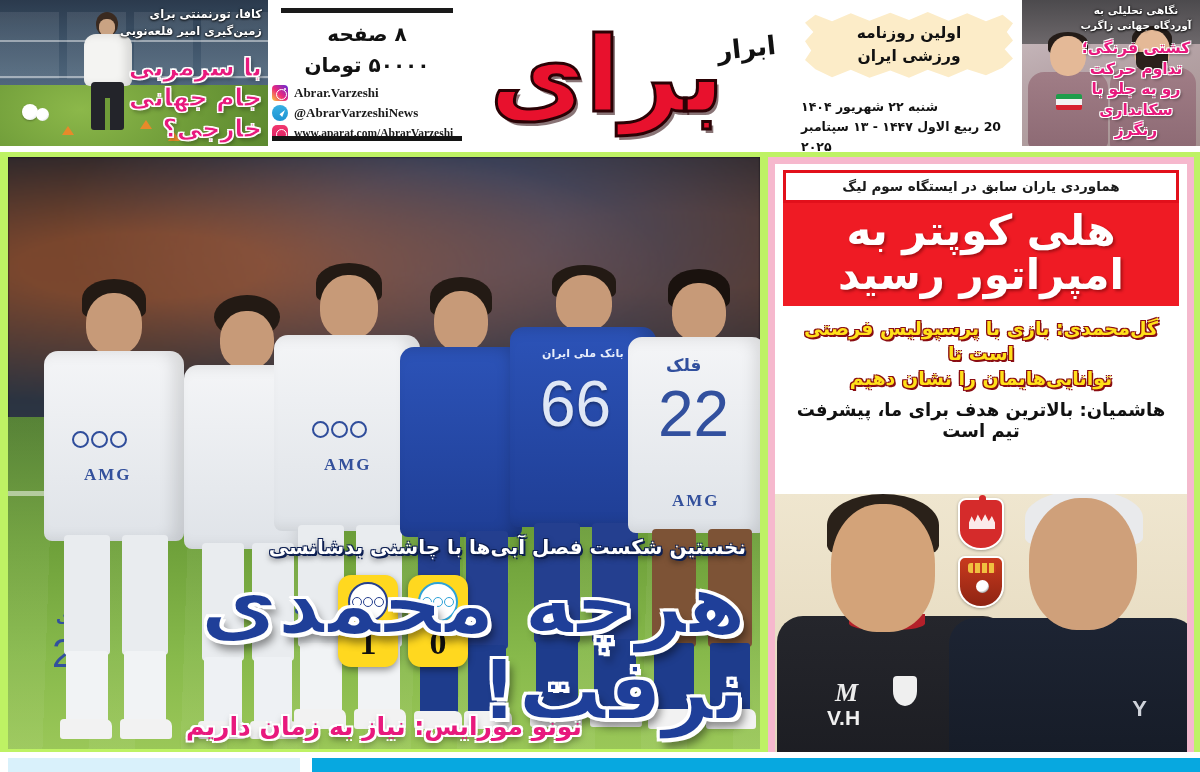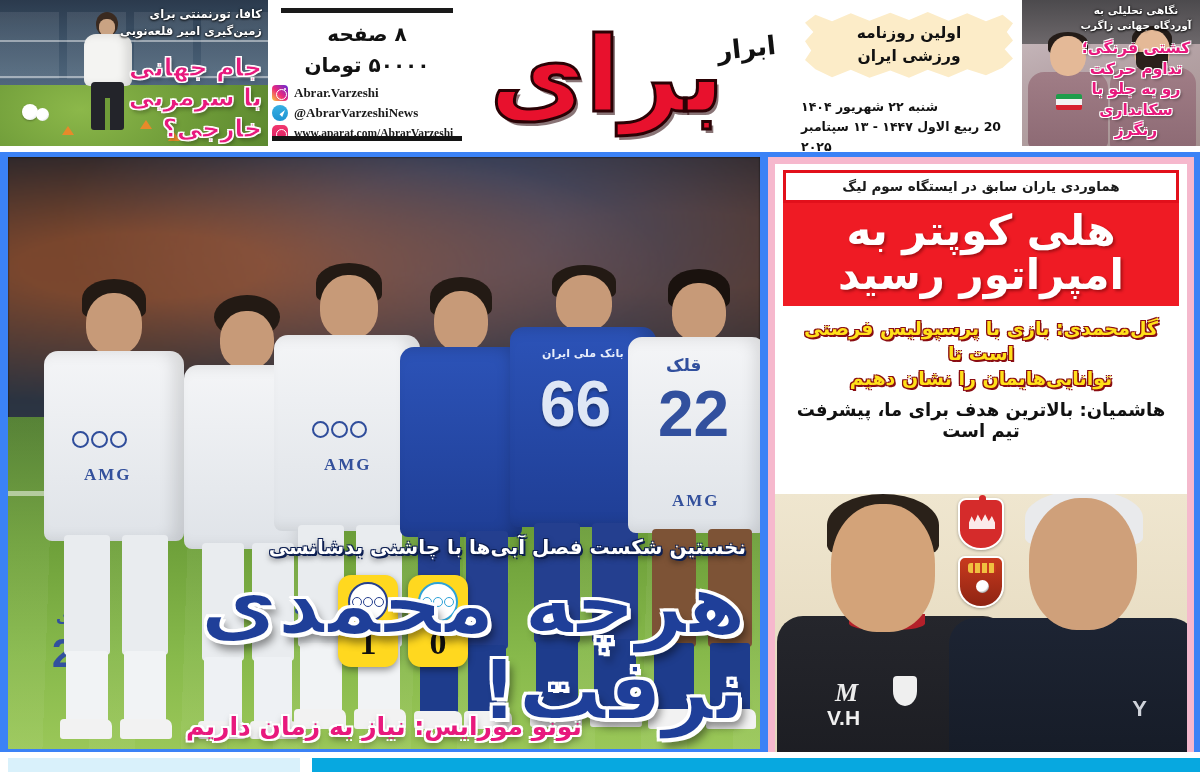--- a/index.html
+++ b/index.html
@@ -3,21 +3,21 @@
 <meta charset="utf-8">
 <title>Abrar Varzeshi</title>
 <style>
   * { margin:0; padding:0; box-sizing:border-box; }
   html, body {
     width:1200px; height:772px;
     background:#ffffff;
     font-family:"DejaVu Sans", sans-serif;
     overflow:hidden;
   }
-  .page { position:relative; width:1200px; height:772px; background:#3b82f6; }
+  .page { position:relative; width:1200px; height:772px; background:#bef264; }
 
   
   .header { position:relative; width:1200px; height:152px; background:#fff; overflow:hidden; }
 
   
   .teaser-left {
     position:absolute; left:0; top:0; width:268px; height:146px;
     overflow:hidden;
     background:
       radial-gradient(ellipse at 30% 75%, #8cb84a 0%, #6f9c39 42%, #4e7a28 100%),
@@ -190,21 +190,21 @@
   .w-kit  { background:linear-gradient(#f4f5f7,#dfe3e8); box-shadow:inset -10px 0 16px rgba(0,0,0,.12); }
   .b-kit  { background:linear-gradient(#2c53b8,#1f3e95); box-shadow:inset -10px 0 16px rgba(0,0,0,.2); }
   .w-leg  { background:#e9ecef; }
   .b-leg  { background:#243f8f; }
   .dark-skin { background:#7d5336; }
   .rings {
     position:absolute; display:flex; gap:2px;
   }
   .rings i { display:block; width:17px; height:17px; border:2.4px solid #2f4d9b; border-radius:50%; }
   .amg { position:absolute; font-family:"Liberation Serif", serif; font-weight:bold; color:#33509c; letter-spacing:2px; }
-  .jnum { position:absolute; font-family:"Liberation Sans", sans-serif; font-weight:bold; color:#dfe7f5;
+  .jnum { position:absolute; font-family:"Liberation Sans", sans-serif; font-weight:normal; color:#dfe7f5;
           text-shadow:0 2px 3px rgba(0,0,0,.35); }
   .jnum.dark { color:#32509e; text-shadow:none; }
   .jtxt { position:absolute; font-size:11px; font-weight:bold; color:#e8eefb; direction:rtl; }
   .jtxt.dark { color:#32509e; }
 
   
   .score-wrap { position:absolute; left:330px; top:418px; display:flex; gap:10px; z-index:6; }
   .score-card {
     width:60px; height:92px; background:#ffd81f; border-radius:13px;
     display:flex; flex-direction:column; align-items:center; justify-content:flex-start;
@@ -325,22 +325,22 @@
       </div>
       <div class="tl-ball"></div>
       <div class="tl-ball2"></div>
       <div class="tl-cone" style="left:62px; top:126px;"></div>
       <div class="tl-cone" style="left:140px; top:120px;"></div>
       <div class="tl-cone" style="left:168px; top:132px;"></div>
 
       <div class="teaser-left-text">
         <div class="tl-kicker">کافا، تورنمنتی برای زمین‌گیری امیر قلعه‌نویی</div>
         <div class="tl-head">
+          <div>با سرمربی</div>
           <div>جام جهانی</div>
-          <div>با سرمربی</div>
           <div>خارجی؟</div>
         </div>
       </div>
     </div>
 
     <div class="header-info">
       <div class="hi-top-rule"></div>
       <div class="hi-pages">۸ صفحه</div>
       <div class="hi-price">۵۰۰۰۰ تومان</div>
       <div class="hi-social">

